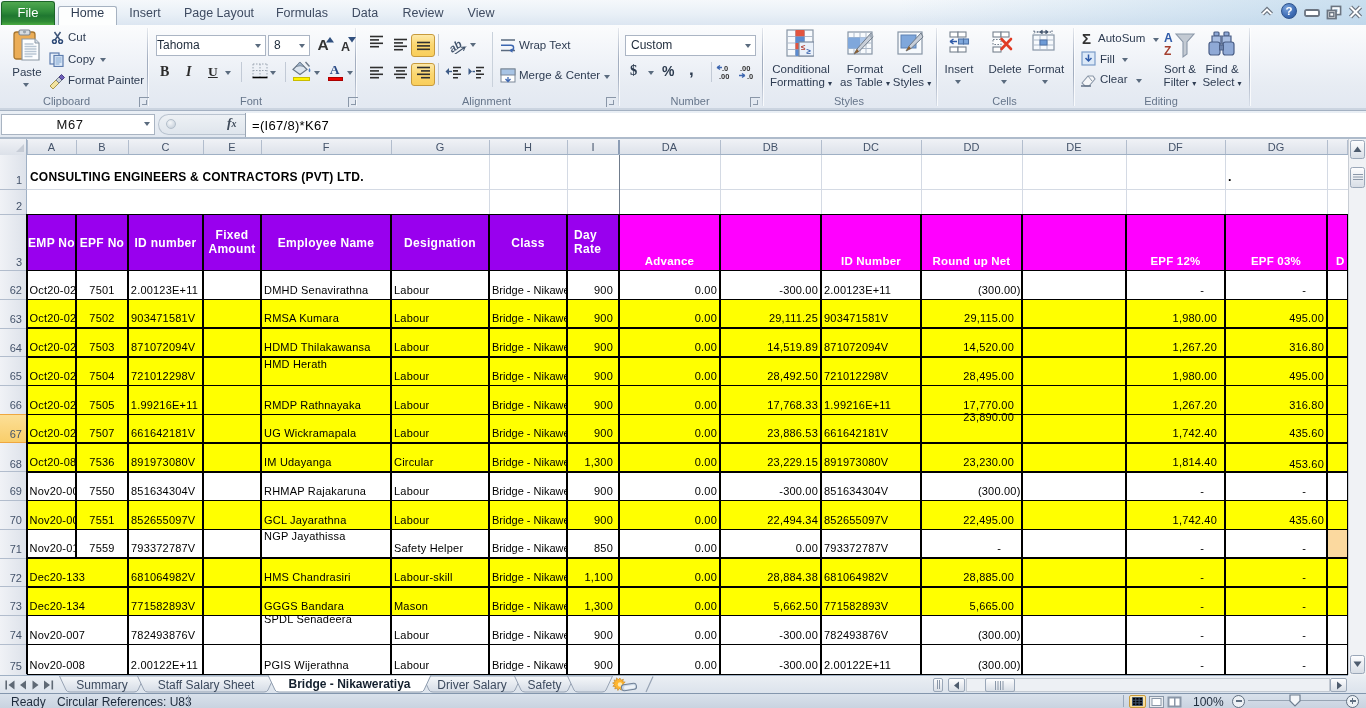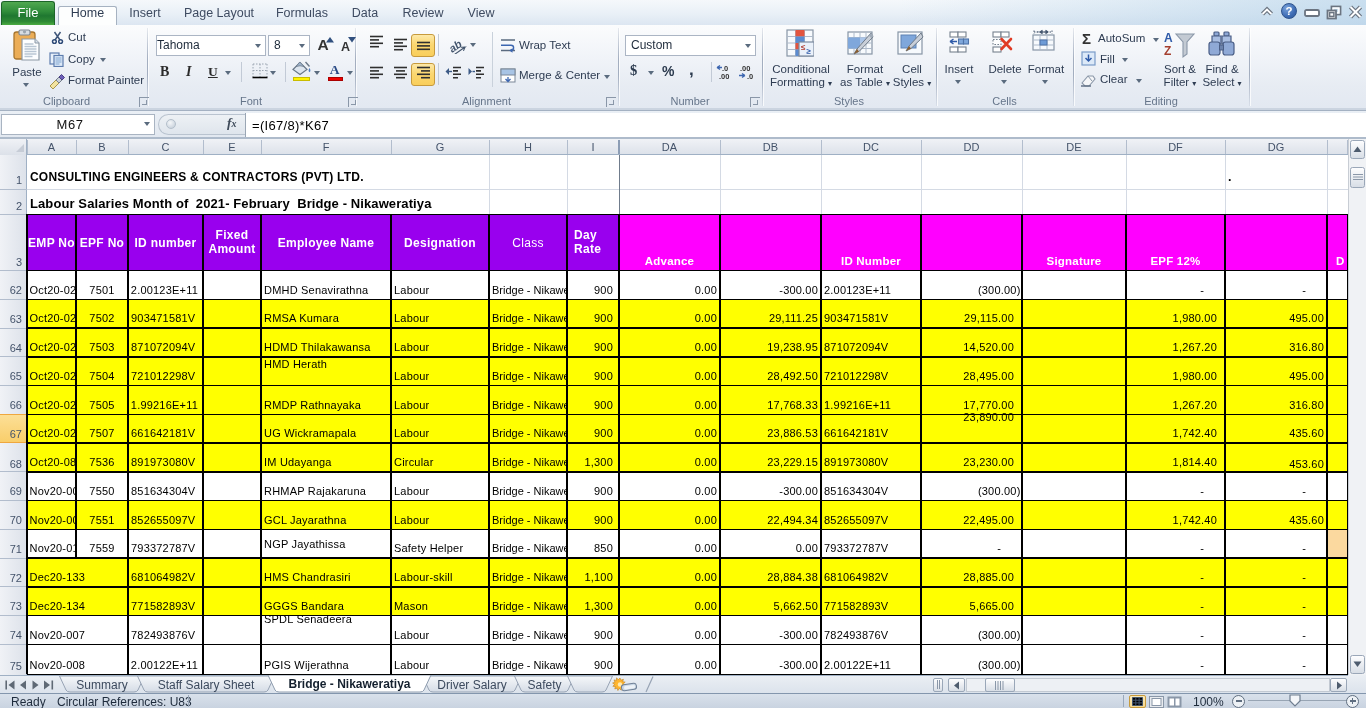--- a/index.html
+++ b/index.html
@@ -452,35 +452,35 @@
 <div class="abs" style="left:618.5px;top:154.5px;width:1.5px;height:60px;background:#707C8C"></div>
 <div class="abs" style="left:720px;top:154.5px;width:1px;height:60px;background:#D4DAE4"></div>
 <div class="abs" style="left:821px;top:154.5px;width:1px;height:60px;background:#D4DAE4"></div>
 <div class="abs" style="left:921px;top:154.5px;width:1px;height:60px;background:#D4DAE4"></div>
 <div class="abs" style="left:1022px;top:154.5px;width:1px;height:60px;background:#D4DAE4"></div>
 <div class="abs" style="left:1126px;top:154.5px;width:1px;height:60px;background:#D4DAE4"></div>
 <div class="abs" style="left:1225px;top:154.5px;width:1px;height:60px;background:#D4DAE4"></div>
 <div class="abs" style="left:1327px;top:154.5px;width:1px;height:60px;background:#D4DAE4"></div>
 <div class="celltx" style="left:30px;top:170px;width:600px;font-size:12px;font-weight:bold">CONSULTING ENGINEERS &amp; CONTRACTORS (PVT) LTD.</div>
 <div class="celltx" style="left:1228px;top:170px;width:20px;font-size:12.5px;font-weight:bold">.</div>
-<div class="celltx" style="left:30px;top:196px;width:600px;font-size:13px;letter-spacing:0.1px;font-weight:bold">Labour Salaries Month of&nbsp; 2021- February&nbsp; Bridge - Nikaweratiya</div>
 <div class="abs" style="left:27px;top:214.5px;width:592px;height:56.0px;background:#9900EE"></div>
 <div class="abs" style="left:619px;top:214.5px;width:729px;height:56.0px;background:#FF00FF"></div>
 <div class="abs" style="left:27px;top:214.5px;width:49px;height:56.0px;display:flex;align-items:center;justify-content:center;font-size:12px;letter-spacing:0.3px;font-weight:bold;color:#fff;overflow:hidden">EMP No</div>
 <div class="abs" style="left:76px;top:214.5px;width:52px;height:56.0px;display:flex;align-items:center;justify-content:center;font-size:12px;letter-spacing:0.3px;font-weight:bold;color:#fff;overflow:hidden">EPF No</div>
 <div class="abs" style="left:128px;top:214.5px;width:75px;height:56.0px;display:flex;align-items:center;justify-content:center;font-size:12px;letter-spacing:0.3px;font-weight:bold;color:#fff;overflow:hidden">ID number</div>
 <div class="abs" style="left:261px;top:214.5px;width:130px;height:56.0px;display:flex;align-items:center;justify-content:center;font-size:12px;letter-spacing:0.3px;font-weight:bold;color:#fff;overflow:hidden">Employee Name</div>
 <div class="abs" style="left:391px;top:214.5px;width:98px;height:56.0px;display:flex;align-items:center;justify-content:center;font-size:12px;letter-spacing:0.3px;font-weight:bold;color:#fff;overflow:hidden">Designation</div>
-<div class="abs" style="left:489px;top:214.5px;width:78px;height:56.0px;display:flex;align-items:center;justify-content:center;font-size:12px;letter-spacing:0.3px;font-weight:normal;color:#fff;overflow:hidden">Class</div>
+<div class="abs" style="left:489px;top:214.5px;width:78px;height:56.0px;display:flex;align-items:center;justify-content:center;font-size:12px;letter-spacing:0.3px;font-weight:bold;color:#fff;overflow:hidden">Class</div>
 <div class="abs" style="left:203px;top:214.5px;width:58px;height:56.0px;display:flex;align-items:center;justify-content:center;text-align:center;font-size:12px;letter-spacing:0.3px;font-weight:bold;color:#fff;line-height:13.5px">Fixed<br>Amount</div>
 <div class="abs" style="left:574px;top:214.5px;width:45px;height:56.0px;display:flex;align-items:center;font-size:12px;letter-spacing:0.3px;font-weight:bold;color:#fff;line-height:13.5px">Day<br>Rate</div>
 <div class="abs" style="left:619px;top:214.5px;width:101px;height:52.0px;display:flex;align-items:flex-end;justify-content:center;font-size:11.5px;letter-spacing:0.2px;font-weight:bold;color:#fff">Advance</div>
 <div class="abs" style="left:821px;top:214.5px;width:100px;height:52.0px;display:flex;align-items:flex-end;justify-content:center;font-size:11.5px;letter-spacing:0.2px;font-weight:bold;color:#fff">ID Number</div>
-<div class="abs" style="left:1022px;top:214.5px;width:104px;height:52.0px;display:flex;align-items:flex-end;justify-content:center;font-size:11.5px;letter-spacing:0.2px;font-weight:bold;color:#fff">Signature</div>
+<div class="abs" style="left:921px;top:214.5px;width:101px;height:52.0px;display:flex;align-items:flex-end;justify-content:center;font-size:11.5px;letter-spacing:0.2px;font-weight:bold;color:#fff">Round up Net</div>
 <div class="abs" style="left:1126px;top:214.5px;width:99px;height:52.0px;display:flex;align-items:flex-end;justify-content:center;font-size:11.5px;letter-spacing:0.2px;font-weight:bold;color:#fff">EPF 12%</div>
+<div class="abs" style="left:1225px;top:214.5px;width:102px;height:52.0px;display:flex;align-items:flex-end;justify-content:center;font-size:11.5px;letter-spacing:0.2px;font-weight:bold;color:#fff">EPF 03%</div>
 <div class="abs" style="left:1336px;top:214.5px;width:12px;height:52.0px;display:flex;align-items:flex-end;font-size:11.5px;font-weight:bold;color:#fff;overflow:hidden">D</div>
 <div class="abs" style="left:27px;top:299.3px;width:1321px;height:28.69999999999999px;background:#FFFF00"></div>
 <div class="abs" style="left:27px;top:328.0px;width:1321px;height:28.80000000000001px;background:#FFFF00"></div>
 <div class="abs" style="left:27px;top:356.8px;width:1321px;height:28.69999999999999px;background:#FFFF00"></div>
 <div class="abs" style="left:27px;top:385.5px;width:1321px;height:28.80000000000001px;background:#FFFF00"></div>
 <div class="abs" style="left:27px;top:414.3px;width:1321px;height:28.69999999999999px;background:#FFFF00"></div>
 <div class="abs" style="left:27px;top:443.0px;width:1321px;height:28.80000000000001px;background:#FFFF00"></div>
 <div class="abs" style="left:27px;top:500.5px;width:1321px;height:28.799999999999955px;background:#FFFF00"></div>
 <div class="abs" style="left:1327px;top:529.3px;width:21px;height:28.700000000000045px;background:#FBD99F"></div>
 <div class="abs" style="left:27px;top:558.0px;width:1321px;height:28.799999999999955px;background:#FFFF00"></div>
@@ -545,21 +545,21 @@
 <div class="celltx" style="left:1126px;top:299.3px;height:27.69999999999999px;display:flex;align-items:flex-end;padding-bottom:2.5px;width:98px;justify-content:flex-end;padding-right:7px">1,980.00</div>
 <div class="celltx" style="left:1225px;top:299.3px;height:27.69999999999999px;display:flex;align-items:flex-end;padding-bottom:2.5px;width:101px;justify-content:flex-end;padding-right:2px">495.00</div>
 <div class="celltx" style="left:29.5px;top:328.0px;height:27.80000000000001px;display:flex;align-items:flex-end;padding-bottom:2.5px;width:47px">Oct20-023</div>
 <div class="celltx" style="left:76px;top:328.0px;height:27.80000000000001px;display:flex;align-items:flex-end;padding-bottom:2.5px;width:52px;justify-content:center">7503</div>
 <div class="celltx" style="left:128px;top:328.0px;height:27.80000000000001px;display:flex;align-items:flex-end;padding-bottom:2.5px;width:74px;justify-content:flex-start;padding-left:3px">871072094V</div>
 <div class="celltx" style="left:264px;top:328.0px;height:27.80000000000001px;display:flex;align-items:flex-end;padding-bottom:2.5px;width:127px">HDMD Thilakawansa</div>
 <div class="celltx" style="left:394px;top:328.0px;height:27.80000000000001px;display:flex;align-items:flex-end;padding-bottom:2.5px;width:95px">Labour</div>
 <div class="celltx" style="left:492px;top:328.0px;height:27.80000000000001px;display:flex;align-items:flex-end;padding-bottom:2.5px;width:74px;letter-spacing:0">Bridge - Nikaweratiya</div>
 <div class="celltx" style="left:567px;top:328.0px;height:27.80000000000001px;display:flex;align-items:flex-end;padding-bottom:2.5px;width:46px;justify-content:flex-end">900</div>
 <div class="celltx" style="left:619px;top:328.0px;height:27.80000000000001px;display:flex;align-items:flex-end;padding-bottom:2.5px;width:98px;justify-content:flex-end">0.00</div>
-<div class="celltx" style="left:720px;top:328.0px;height:27.80000000000001px;display:flex;align-items:flex-end;padding-bottom:2.5px;width:98px;justify-content:flex-end">19,238.95</div>
+<div class="celltx" style="left:720px;top:328.0px;height:27.80000000000001px;display:flex;align-items:flex-end;padding-bottom:2.5px;width:98px;justify-content:flex-end">14,519.89</div>
 <div class="celltx" style="left:824px;top:328.0px;height:27.80000000000001px;display:flex;align-items:flex-end;padding-bottom:2.5px;width:97px">871072094V</div>
 <div class="celltx" style="left:921px;top:328.0px;height:27.80000000000001px;display:flex;align-items:flex-end;padding-bottom:2.5px;width:100px;justify-content:flex-end;padding-right:7px">14,520.00</div>
 <div class="celltx" style="left:1126px;top:328.0px;height:27.80000000000001px;display:flex;align-items:flex-end;padding-bottom:2.5px;width:98px;justify-content:flex-end;padding-right:7px">1,267.20</div>
 <div class="celltx" style="left:1225px;top:328.0px;height:27.80000000000001px;display:flex;align-items:flex-end;padding-bottom:2.5px;width:101px;justify-content:flex-end;padding-right:2px">316.80</div>
 <div class="celltx" style="left:29.5px;top:356.8px;height:27.69999999999999px;display:flex;align-items:flex-end;padding-bottom:2.5px;width:47px">Oct20-025</div>
 <div class="celltx" style="left:76px;top:356.8px;height:27.69999999999999px;display:flex;align-items:flex-end;padding-bottom:2.5px;width:52px;justify-content:center">7504</div>
 <div class="celltx" style="left:128px;top:356.8px;height:27.69999999999999px;display:flex;align-items:flex-end;padding-bottom:2.5px;width:74px;justify-content:flex-start;padding-left:3px">721012298V</div>
 <div class="celltx" style="left:264px;top:356.8px;height:27.69999999999999px;display:flex;align-items:flex-end;padding-bottom:14px;width:127px">HMD Herath</div>
 <div class="celltx" style="left:394px;top:356.8px;height:27.69999999999999px;display:flex;align-items:flex-end;padding-bottom:2.5px;width:95px">Labour</div>
 <div class="celltx" style="left:492px;top:356.8px;height:27.69999999999999px;display:flex;align-items:flex-end;padding-bottom:2.5px;width:74px;letter-spacing:0">Bridge - Nikaweratiya</div>
@@ -631,21 +631,21 @@
 <div class="celltx" style="left:567px;top:500.5px;height:27.799999999999955px;display:flex;align-items:flex-end;padding-bottom:2.5px;width:46px;justify-content:flex-end">900</div>
 <div class="celltx" style="left:619px;top:500.5px;height:27.799999999999955px;display:flex;align-items:flex-end;padding-bottom:2.5px;width:98px;justify-content:flex-end">0.00</div>
 <div class="celltx" style="left:720px;top:500.5px;height:27.799999999999955px;display:flex;align-items:flex-end;padding-bottom:2.5px;width:98px;justify-content:flex-end">22,494.34</div>
 <div class="celltx" style="left:824px;top:500.5px;height:27.799999999999955px;display:flex;align-items:flex-end;padding-bottom:2.5px;width:97px">852655097V</div>
 <div class="celltx" style="left:921px;top:500.5px;height:27.799999999999955px;display:flex;align-items:flex-end;padding-bottom:2.5px;width:100px;justify-content:flex-end;padding-right:7px">22,495.00</div>
 <div class="celltx" style="left:1126px;top:500.5px;height:27.799999999999955px;display:flex;align-items:flex-end;padding-bottom:2.5px;width:98px;justify-content:flex-end;padding-right:7px">1,742.40</div>
 <div class="celltx" style="left:1225px;top:500.5px;height:27.799999999999955px;display:flex;align-items:flex-end;padding-bottom:2.5px;width:101px;justify-content:flex-end;padding-right:2px">435.60</div>
 <div class="celltx" style="left:29.5px;top:529.3px;height:27.700000000000045px;display:flex;align-items:flex-end;padding-bottom:2.5px;width:47px">Nov20-012</div>
 <div class="celltx" style="left:76px;top:529.3px;height:27.700000000000045px;display:flex;align-items:flex-end;padding-bottom:2.5px;width:52px;justify-content:center">7559</div>
 <div class="celltx" style="left:128px;top:529.3px;height:27.700000000000045px;display:flex;align-items:flex-end;padding-bottom:2.5px;width:74px;justify-content:flex-start;padding-left:3px">793372787V</div>
-<div class="celltx" style="left:264px;top:529.3px;height:27.700000000000045px;display:flex;align-items:flex-end;padding-bottom:7px;width:127px">NGP Jayathissa</div>
+<div class="celltx" style="left:264px;top:529.3px;height:27.700000000000045px;display:flex;align-items:flex-end;padding-bottom:15px;width:127px">NGP Jayathissa</div>
 <div class="celltx" style="left:394px;top:529.3px;height:27.700000000000045px;display:flex;align-items:flex-end;padding-bottom:2.5px;width:95px">Safety Helper</div>
 <div class="celltx" style="left:492px;top:529.3px;height:27.700000000000045px;display:flex;align-items:flex-end;padding-bottom:2.5px;width:74px;letter-spacing:0">Bridge - Nikaweratiya</div>
 <div class="celltx" style="left:567px;top:529.3px;height:27.700000000000045px;display:flex;align-items:flex-end;padding-bottom:2.5px;width:46px;justify-content:flex-end">850</div>
 <div class="celltx" style="left:619px;top:529.3px;height:27.700000000000045px;display:flex;align-items:flex-end;padding-bottom:2.5px;width:98px;justify-content:flex-end">0.00</div>
 <div class="celltx" style="left:720px;top:529.3px;height:27.700000000000045px;display:flex;align-items:flex-end;padding-bottom:2.5px;width:98px;justify-content:flex-end">0.00</div>
 <div class="celltx" style="left:824px;top:529.3px;height:27.700000000000045px;display:flex;align-items:flex-end;padding-bottom:2.5px;width:97px">793372787V</div>
 <div class="celltx" style="left:921px;top:529.3px;height:27.700000000000045px;display:flex;align-items:flex-end;padding-bottom:2.5px;width:100px;justify-content:flex-end;padding-right:20px">-</div>
 <div class="celltx" style="left:1126px;top:529.3px;height:27.700000000000045px;display:flex;align-items:flex-end;padding-bottom:2.5px;width:98px;justify-content:flex-end;padding-right:20px">-</div>
 <div class="celltx" style="left:1225px;top:529.3px;height:27.700000000000045px;display:flex;align-items:flex-end;padding-bottom:2.5px;width:101px;justify-content:flex-end;padding-right:20px">-</div>
 <div class="celltx" style="left:29.5px;top:558.0px;height:27.799999999999955px;display:flex;align-items:flex-end;padding-bottom:2.5px;width:99px">Dec20-133</div>

